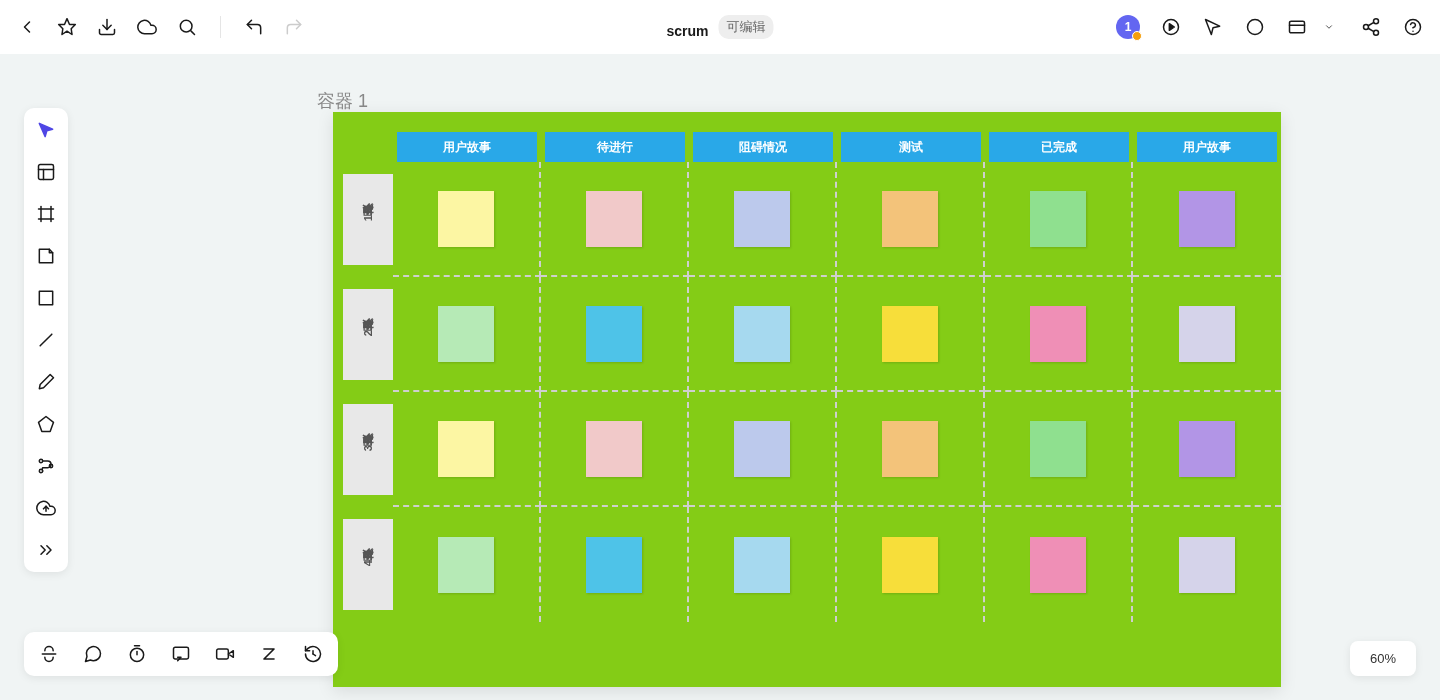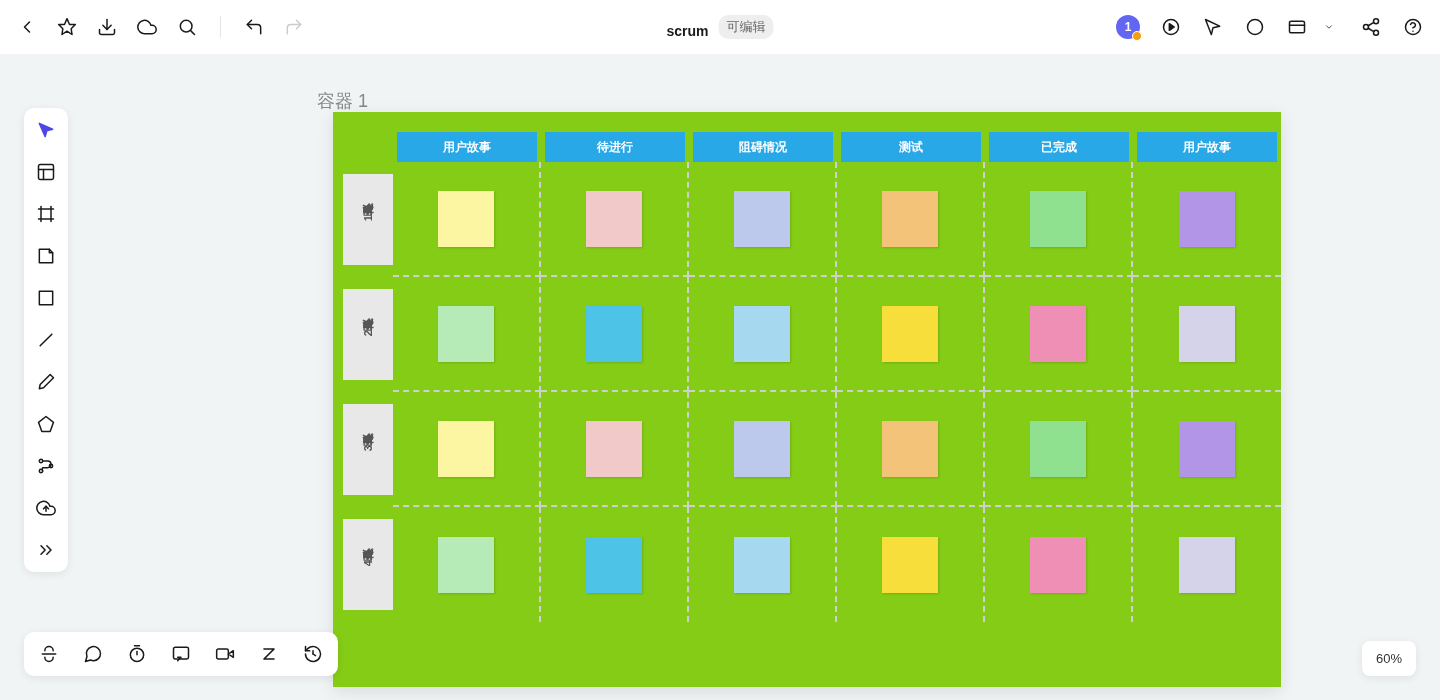--- a/index.html
+++ b/index.html
@@ -42,21 +42,21 @@
 .row-header { background:#e8e8e8; display:flex; align-items:center; justify-content:center; margin:12px 0 12px 10px; }
 .row-header span { writing-mode:vertical-rl; font-size:11px; color:#555; font-weight:600; transform:rotate(180deg); }
 .corner { }
 .cell { position:relative; border-right:2px dashed #cfcfcf; border-bottom:2px dashed #cfcfcf; display:flex; align-items:center; justify-content:center; }
 .cell:last-child-col {}
 .board > .cell.lastcol { border-right:none; }
 .board > .cell.lastrow { border-bottom:none; }
 .sticky { width:56px; height:56px; box-shadow:1px 1px 2px rgba(0,0,0,0.15); }
 
 
-.zoom { position:absolute; right:24px; bottom:24px; background:#fff; border-radius:8px; box-shadow:0 2px 8px rgba(0,0,0,0.08); padding:10px 14px; font-size:13px; color:#333; z-index:10; }
+.zoom { position:absolute; right:24px; bottom:24px; background:#fff; border-radius:8px; box-shadow:0 2px 8px rgba(0,0,0,0.08); padding:10px 20px; font-size:13px; color:#333; z-index:10; }
 
 .dropdown-caret{ margin-left:-10px; }
 </style>
 </head>
 <body>
 
 <div class="topbar">
   <div class="topbar-left">
     <div class="icon-btn">
         <svg viewBox="0 0 24 24">

